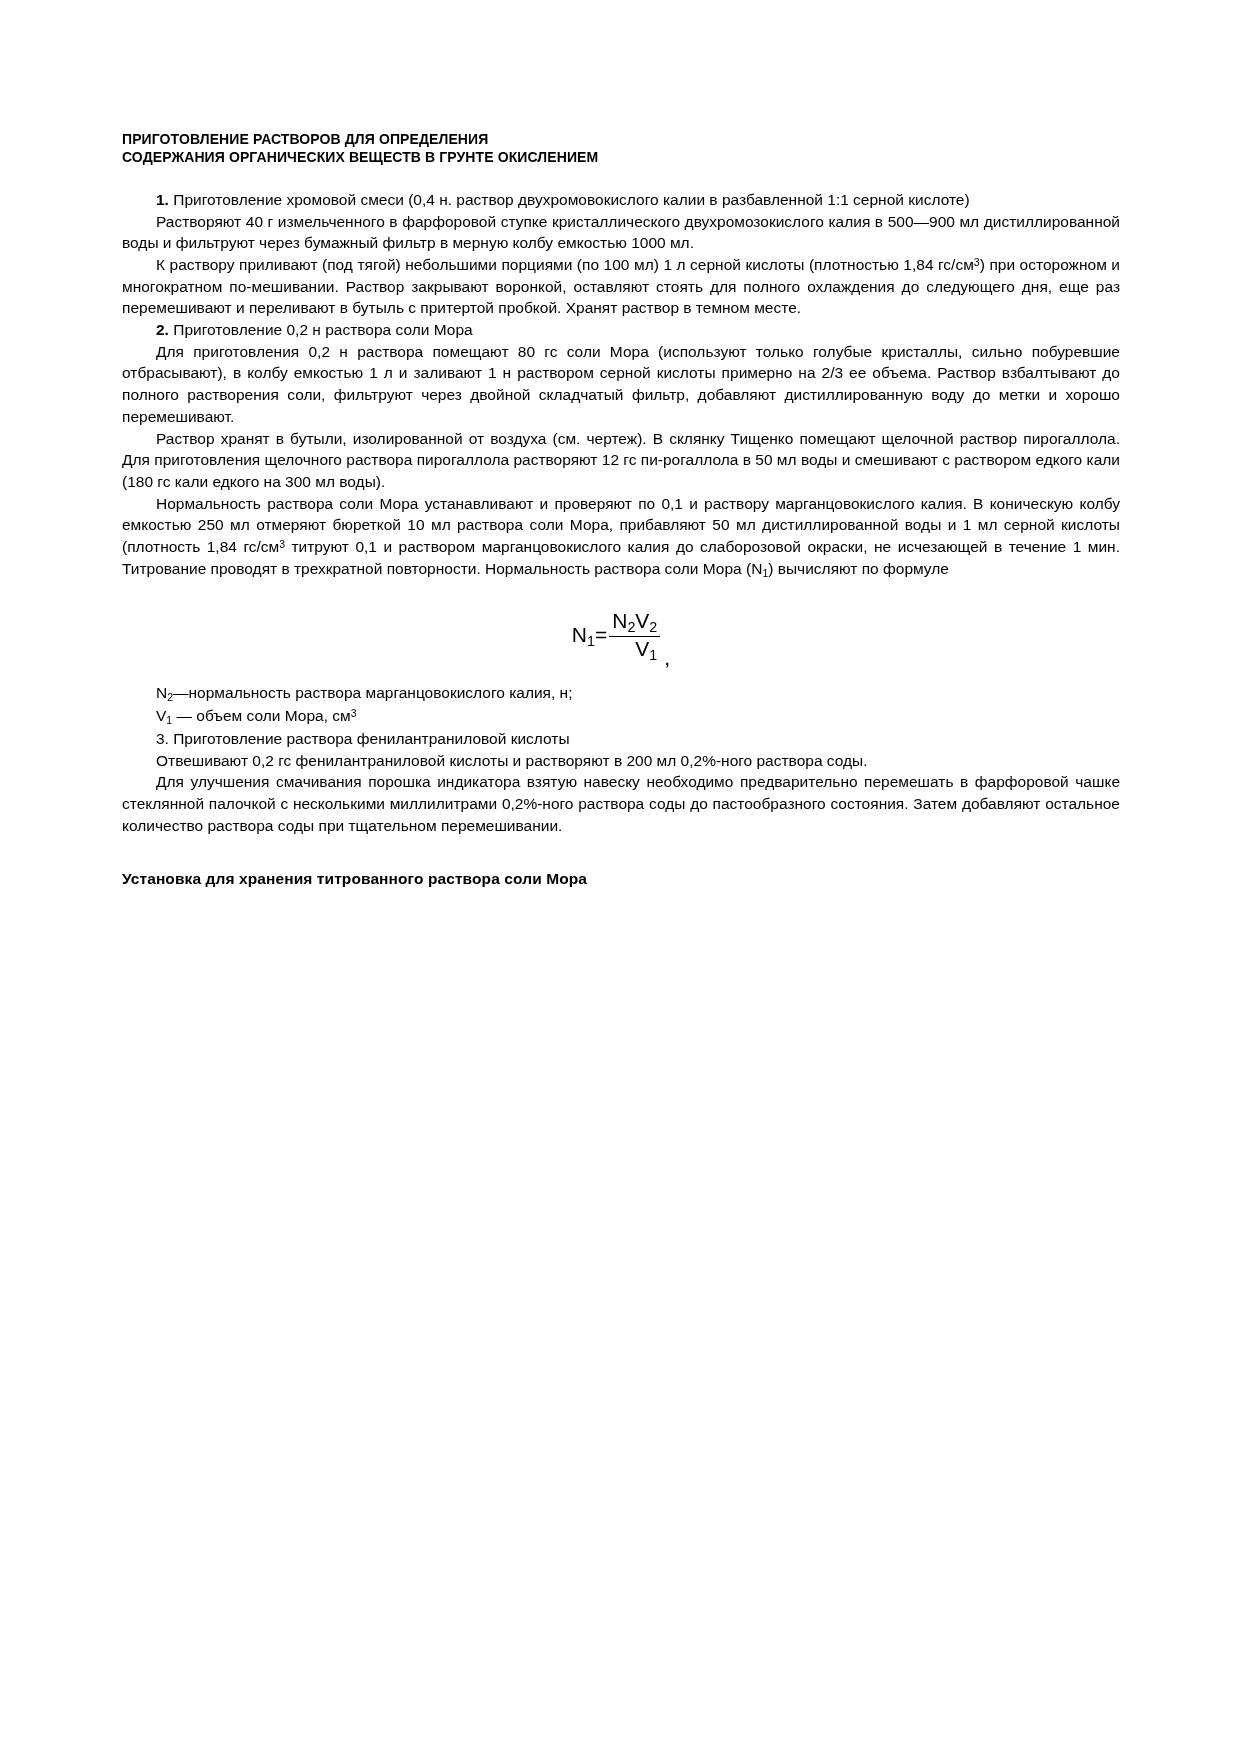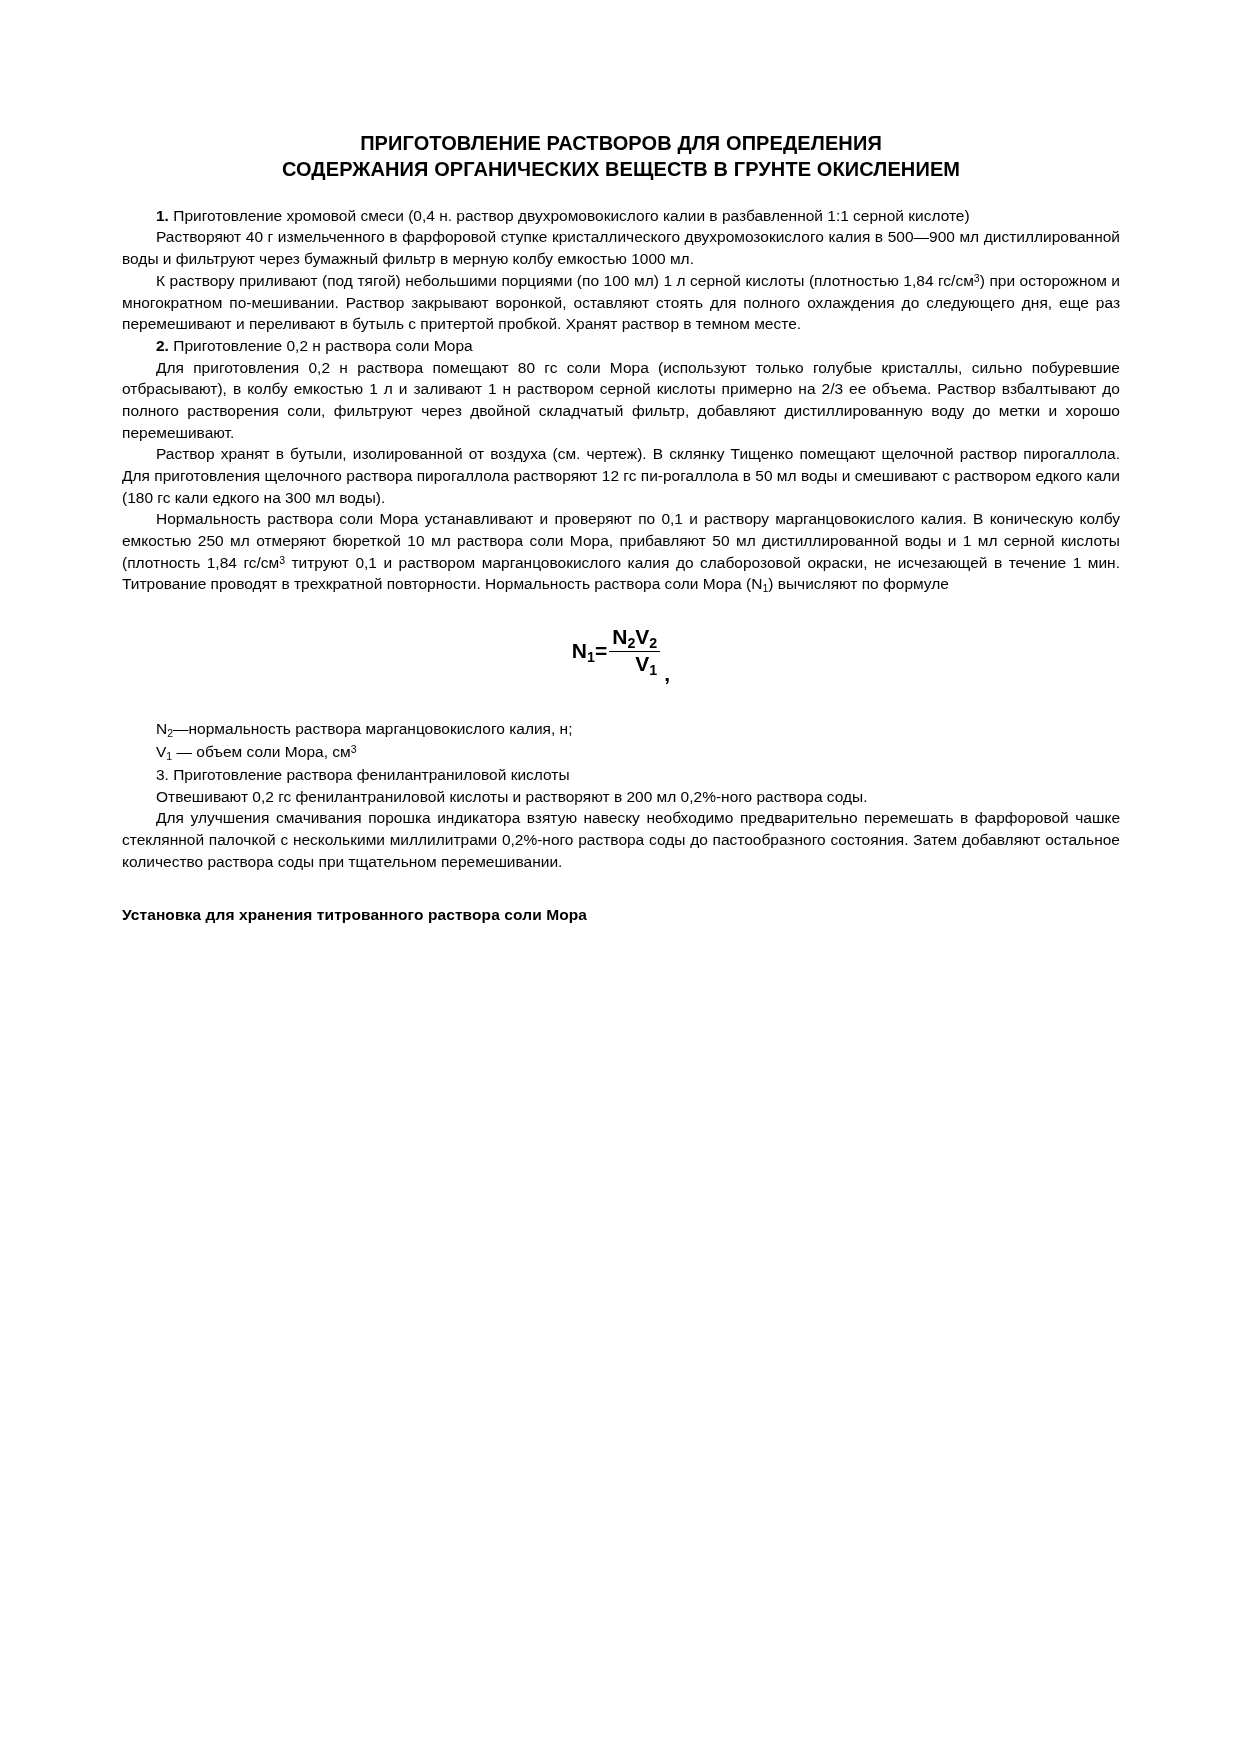--- a/index.html
+++ b/index.html
@@ -15,23 +15,22 @@
     -webkit-font-smoothing: antialiased;
   }
   .page {
     position: relative;
     width: 1240px;
     height: 1753px;
     box-sizing: border-box;
     padding: 130px 120px 0 122px;
   }
   .doc-title {
-    text-align: center;
     font-weight: bold;
-    font-size: 20px;
+    font-size: 14px;
     line-height: 1.32;
     letter-spacing: 0.1px;
     margin: 0 0 22px 0;
   }
   .doc-title .tline { display: block; }
   p.para {
     margin: 0;
     font-size: 15.5px;
     line-height: 1.40;
     text-align: justify;
@@ -41,25 +40,24 @@
   sub {
     font-size: 0.68em;
     vertical-align: -0.28em;
   }
   sup {
     font-size: 0.68em;
     vertical-align: 0.42em;
   }
   b.num { font-weight: bold; }
   .formula {
-    margin: 30px 0 40px 0;
+    margin: 30px 0 20px 0;
     text-align: center;
     font-size: 21px;
     line-height: 1;
-    font-weight: bold;
   }
   .frac {
     display: inline-block;
     vertical-align: middle;
     text-align: right;
     margin: 0 2px;
   }
   .frac .numer {
     display: block;
     padding: 0 3px 1px 3px;

